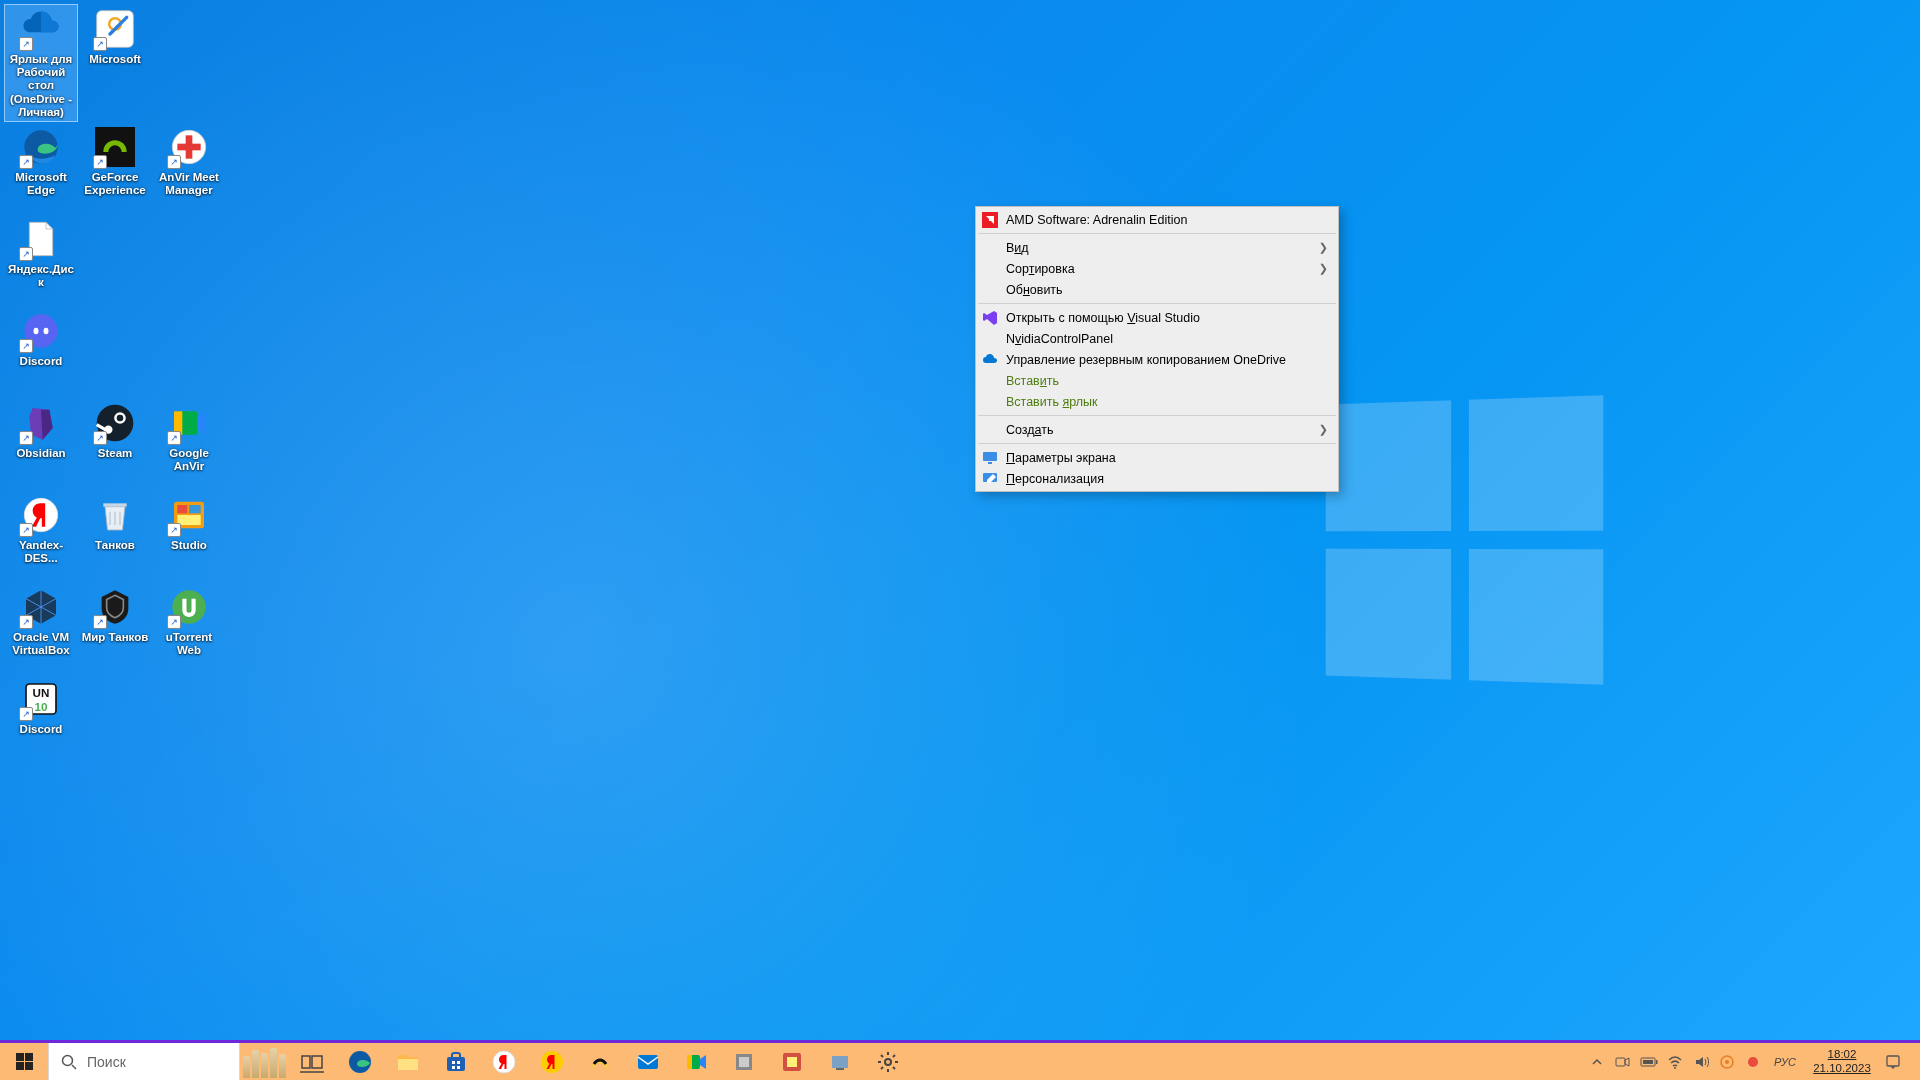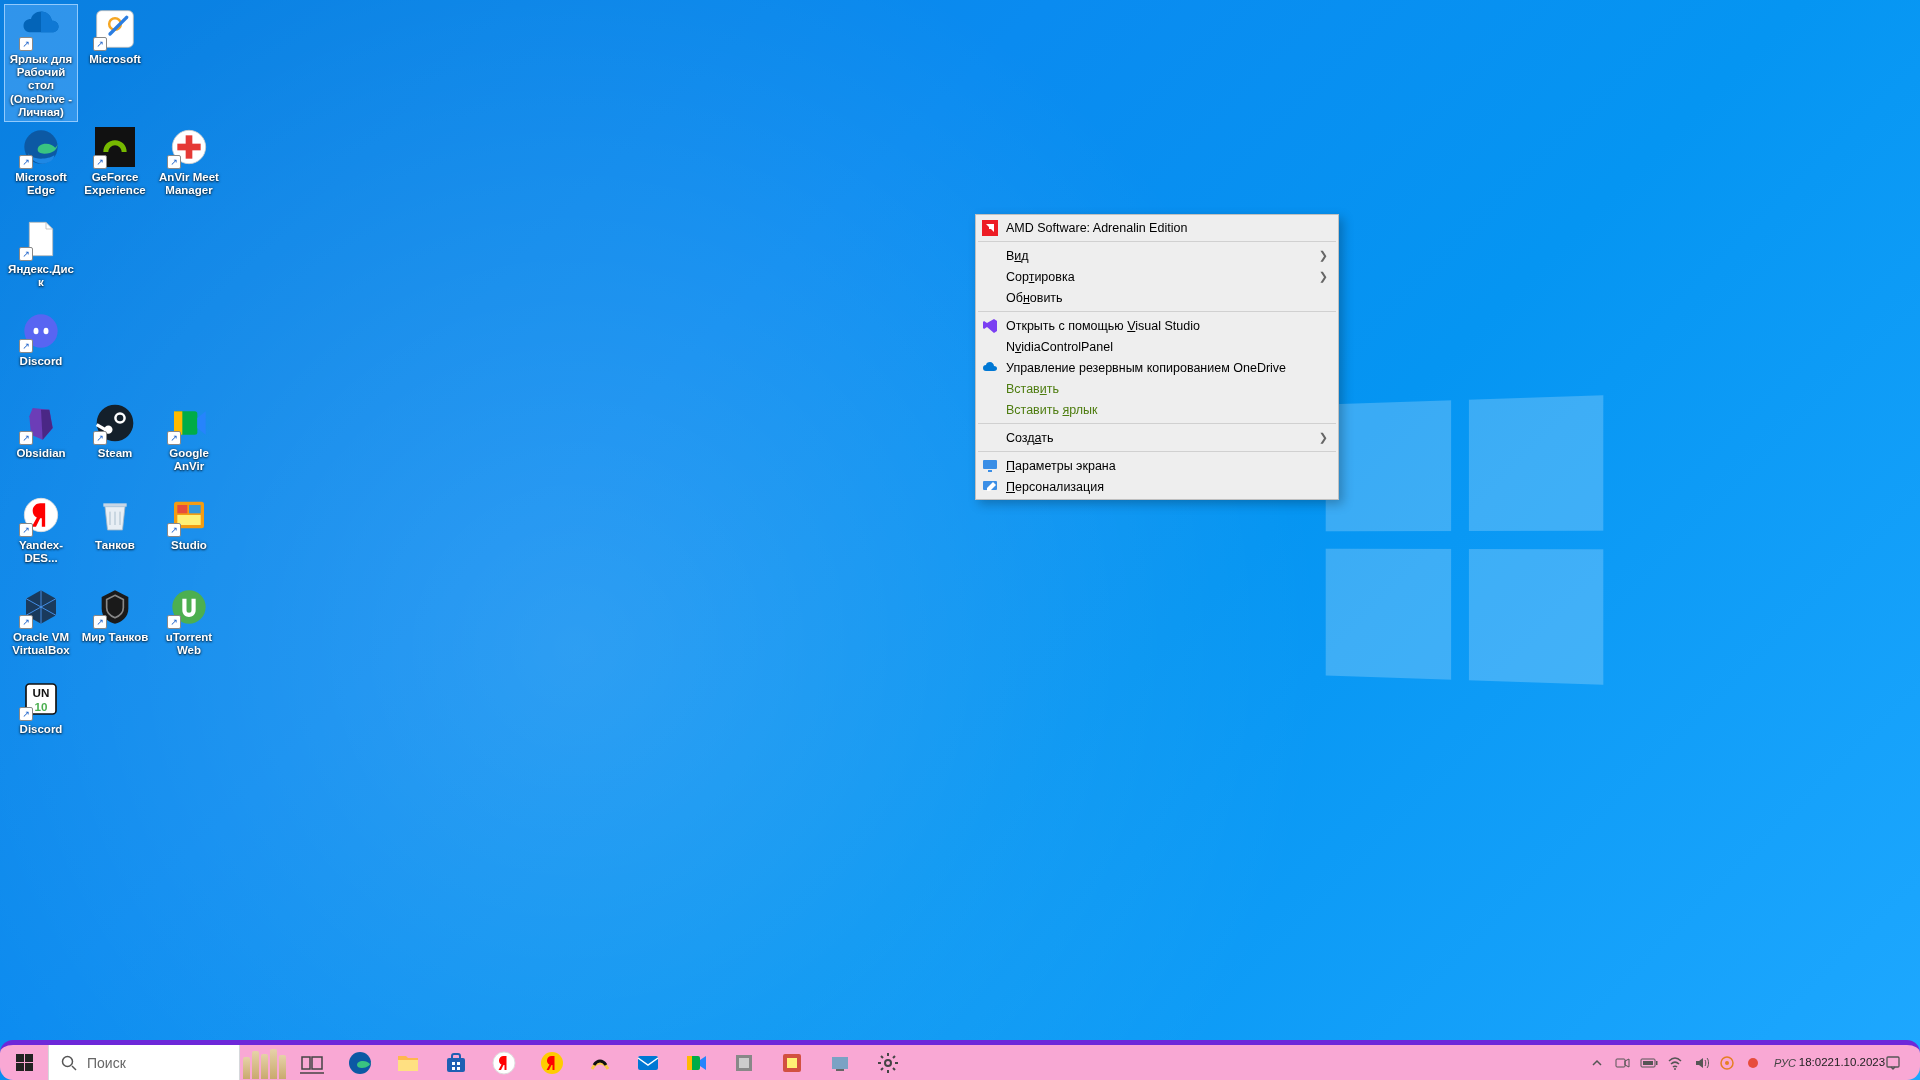--- a/index.html
+++ b/index.html
@@ -44,37 +44,36 @@
     display:flex; align-items:center; justify-content:center; font-size:9px; color:#2266cc;
   }
 
   
   .ctx {
     position:absolute; left:975px; top:206px; width:364px;
     background:#eeeeee; border:1px solid #c0c0c0;
     box-shadow:4px 4px 10px rgba(0,0,0,0.25);
     font-size:12.5px; color:#000;
     padding:2px 0;
-    margin-top:8px;
   }
   .ctx .item {
     height:21px; padding:0 30px 0 30px; position:relative;
     display:flex; align-items:center; cursor:default;
   }
   .ctx .item.disabled { color:#4d7c0f; }
   .ctx .sep { height:1px; margin:3px 2px; background:#d0d0d0; }
   .ctx .item .cicon { position:absolute; left:6px; width:16px; height:16px; display:flex; align-items:center; justify-content:center; }
   .ctx .item .arrow { position:absolute; right:10px; font-size:11px; color:#666; }
   .ctx .item .ul { text-decoration:underline; }
 
   
   .taskbar {
     position:absolute; left:0; right:0; bottom:0; height:40px;
-    background:#f9a8d4; border-top:5px solid #6d28d9;
-    display:flex; align-items:stretch;border-radius:13px;
+    background:#fdba74; border-top:3px solid #6d28d9;
+    display:flex; align-items:stretch;
   }
   .taskbar .start {
     width:48px; display:flex; align-items:center; justify-content:center; cursor:pointer;
   }
   .taskbar .start svg { width:17px; height:17px; }
   .taskbar .search {
     width:192px; display:flex; align-items:center; gap:10px;
     border-left:1px solid #d5d8db; border-right:1px solid #d5d8db;
     padding:0 12px; cursor:text; background:#fff;
   }
@@ -82,21 +81,21 @@
   .taskbar .search span { color:#666; font-size:14px; }
   .taskbar .tbtn {
     width:48px; display:flex; align-items:center; justify-content:center; cursor:pointer;
     position:relative;
   }
   .taskbar .tbtn svg, .taskbar .tbtn .glyph { width:24px; height:24px; }
   .taskbar .spacer { flex:1; }
   .tray { display:flex; align-items:center; gap:4px; padding:0 6px; }
   .tray .titem { width:22px; height:40px; display:flex; align-items:center; justify-content:center; cursor:pointer; font-size:13px; color:#444; }
   .tray .lang { width:34px; font-size:11px;font-style:italic; }
-  .tray .clock { width:72px; display:flex; flex-direction:row; align-items:center; justify-content:center; font-size:11.5px; line-height:1.2; color:#222; cursor:pointer; }
+  .tray .clock { width:72px; display:flex; flex-direction:column; align-items:center; justify-content:center; font-size:11.5px; line-height:1.2; color:#222; cursor:pointer;text-decoration:underline; }
   .tray .show-desktop { width:6px; border-left:1px solid #ccc; cursor:pointer; }
   .people-figs { width:48px; height:32px; display:flex; align-items:flex-end; justify-content:center; }
   .people-figs div { width:7px; margin:0 1px; background:linear-gradient(#e6d2a8,#c9a96e); border-radius:2px 2px 0 0;}
 </style>
 </head>
 <body>
 
 <div class="wallpaper">
   <div class="winlogo">
     <div></div>

